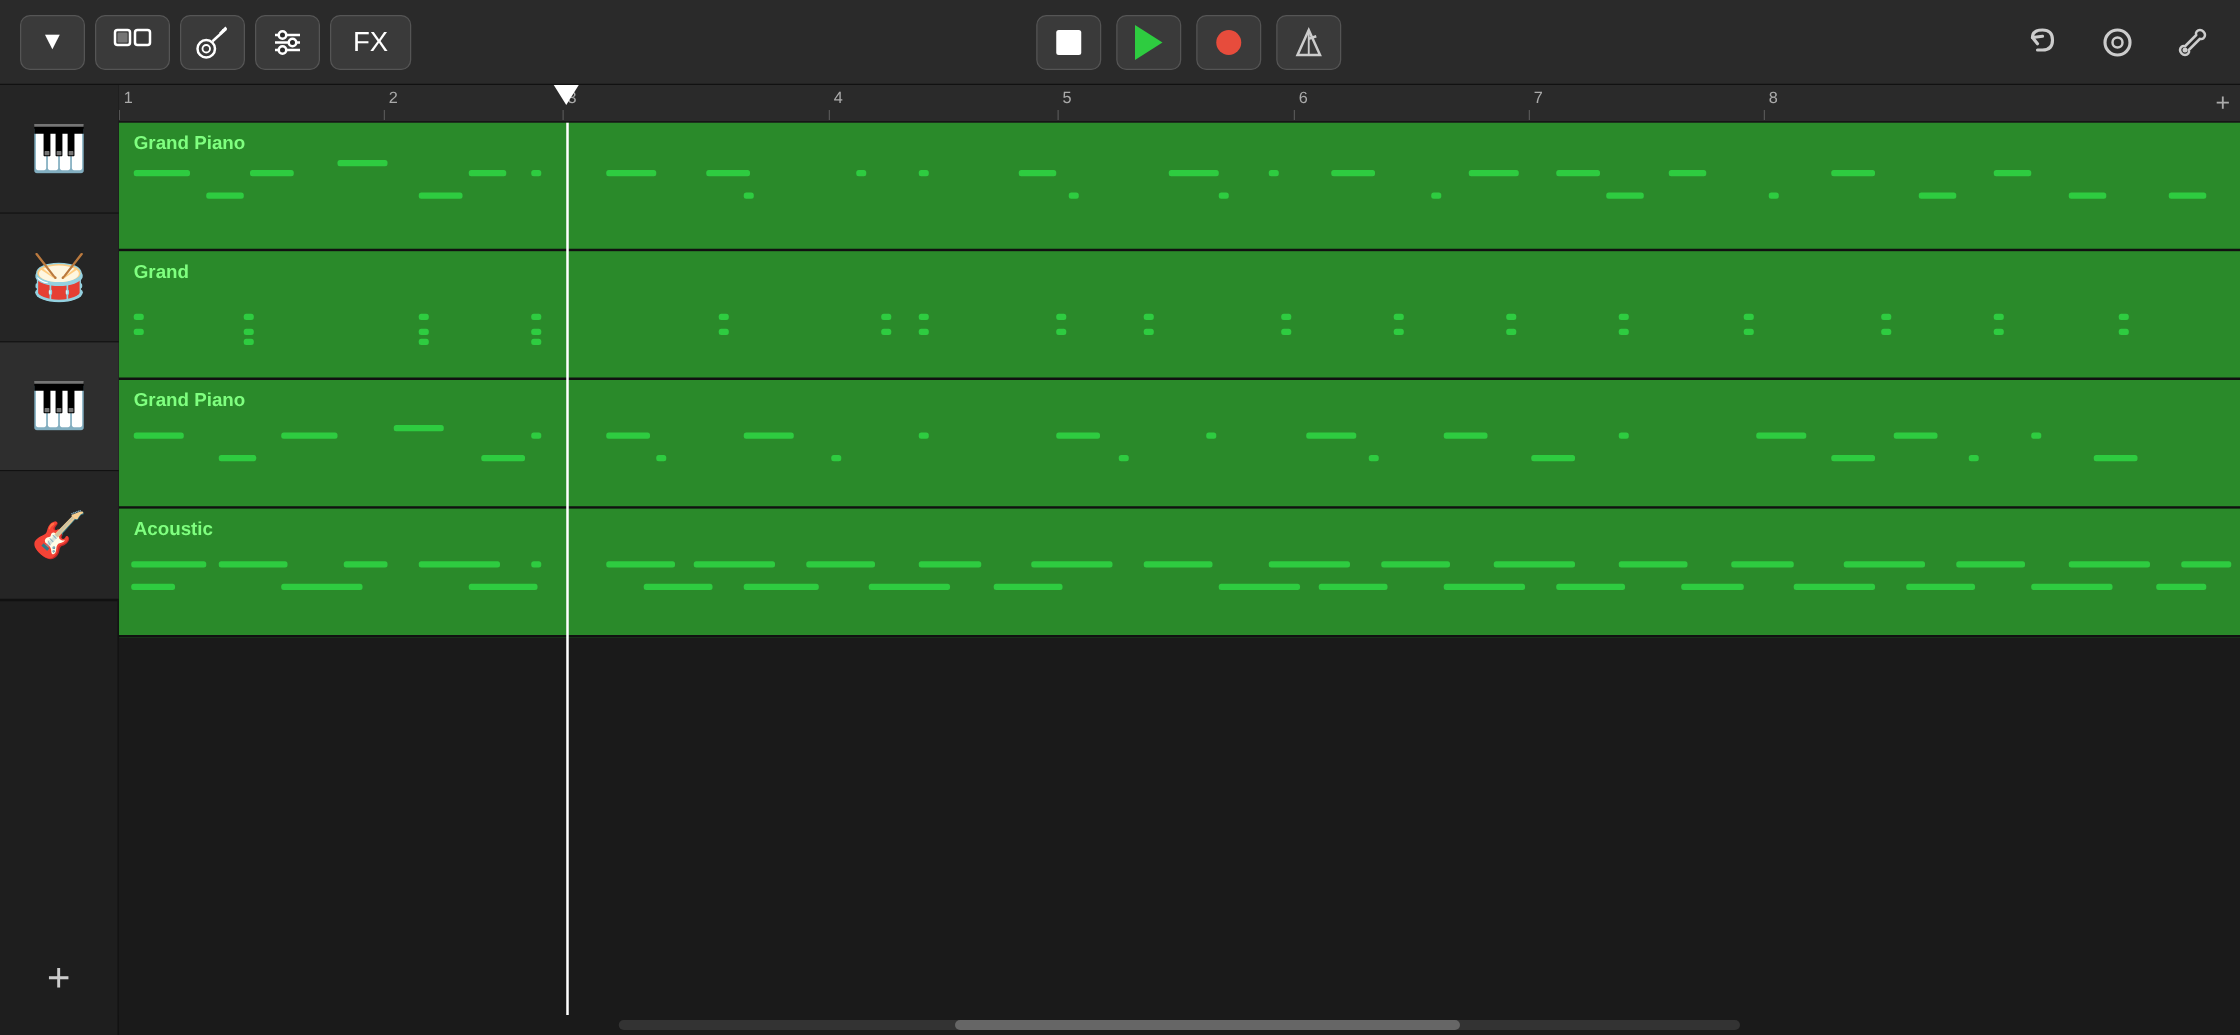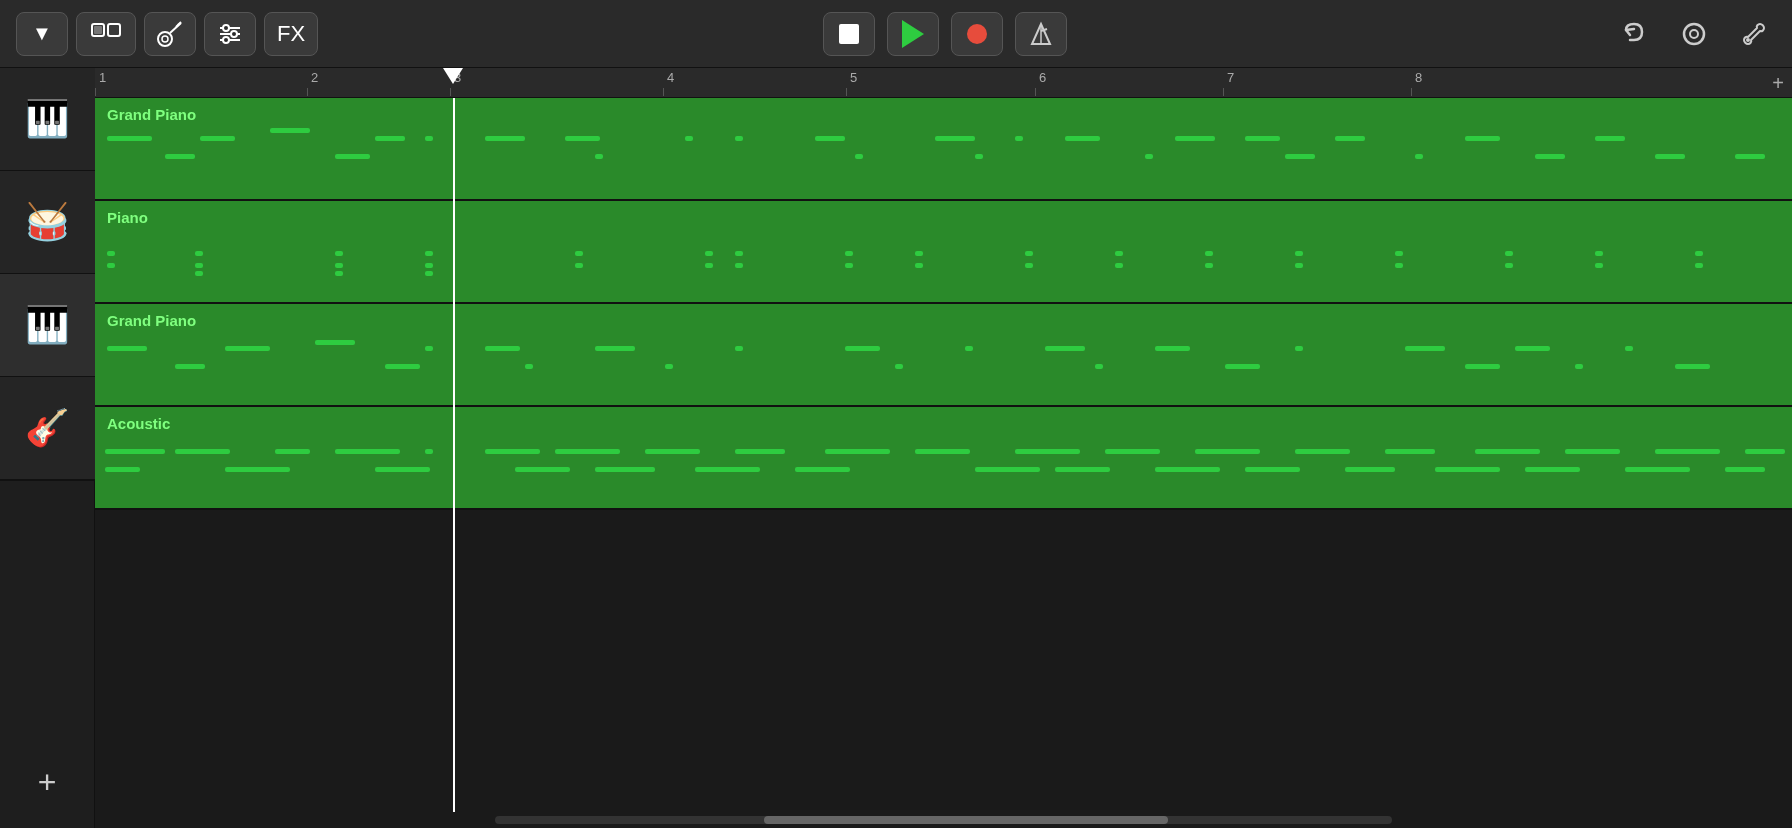--- a/index.html
+++ b/index.html
@@ -304,21 +304,21 @@
   <div class="toolbar-btn">
     <svg width="28" height="28" viewBox="0 0 28 28">
       <line x1="4" y1="8" x2="24" y2="8" stroke="white" stroke-width="2"></line>
       <line x1="4" y1="14" x2="24" y2="14" stroke="white" stroke-width="2"></line>
       <line x1="4" y1="20" x2="24" y2="20" stroke="white" stroke-width="2"></line>
       <circle cx="10" cy="8" r="3" fill="#2a2a2a" stroke="white" stroke-width="2"></circle>
       <circle cx="18" cy="14" r="3" fill="#2a2a2a" stroke="white" stroke-width="2"></circle>
       <circle cx="10" cy="20" r="3" fill="#2a2a2a" stroke="white" stroke-width="2"></circle>
     </svg>
   </div>
-  <div class="toolbar-btn" style="width:54px; background:#3a3a3a;">
+  <div class="toolbar-btn" style="width:65px; background:#3a3a3a;">
     <span class="fx-label">FX</span>
   </div>
 
   <div class="toolbar-spacer"></div>
 
   <div class="transport-group">
     <div class="transport-btn stop">
       <div class="stop-square"></div>
     </div>
     <div class="transport-btn play">
@@ -465,21 +465,21 @@
           <div class="note-bar" style="left:1050px;top:56px;width:8px;"></div>
           <div class="note-bar" style="left:1190px;top:56px;width:30px;"></div>
           <div class="note-bar" style="left:1320px;top:56px;width:8px;"></div>
           <div class="note-bar" style="left:1440px;top:56px;width:30px;"></div>
           <div class="note-bar" style="left:1560px;top:56px;width:30px;"></div>
           <div class="note-bar" style="left:1640px;top:56px;width:30px;"></div>
         </div>
       </div>
 
       <div class="track-row">
-        <span class="track-label">Piano</span>
+        <span class="track-label">Grand</span>
         <div class="notes-layer">
 
           <div class="note-bar" style="left:12px;top:50px;width:8px;"></div>
           <div class="note-bar" style="left:12px;top:62px;width:8px;"></div>
           <div class="note-bar" style="left:100px;top:50px;width:8px;"></div>
           <div class="note-bar" style="left:100px;top:62px;width:8px;"></div>
           <div class="note-bar" style="left:100px;top:70px;width:8px;"></div>
           <div class="note-bar" style="left:240px;top:50px;width:8px;"></div>
           <div class="note-bar" style="left:240px;top:62px;width:8px;"></div>
           <div class="note-bar" style="left:240px;top:70px;width:8px;"></div>

